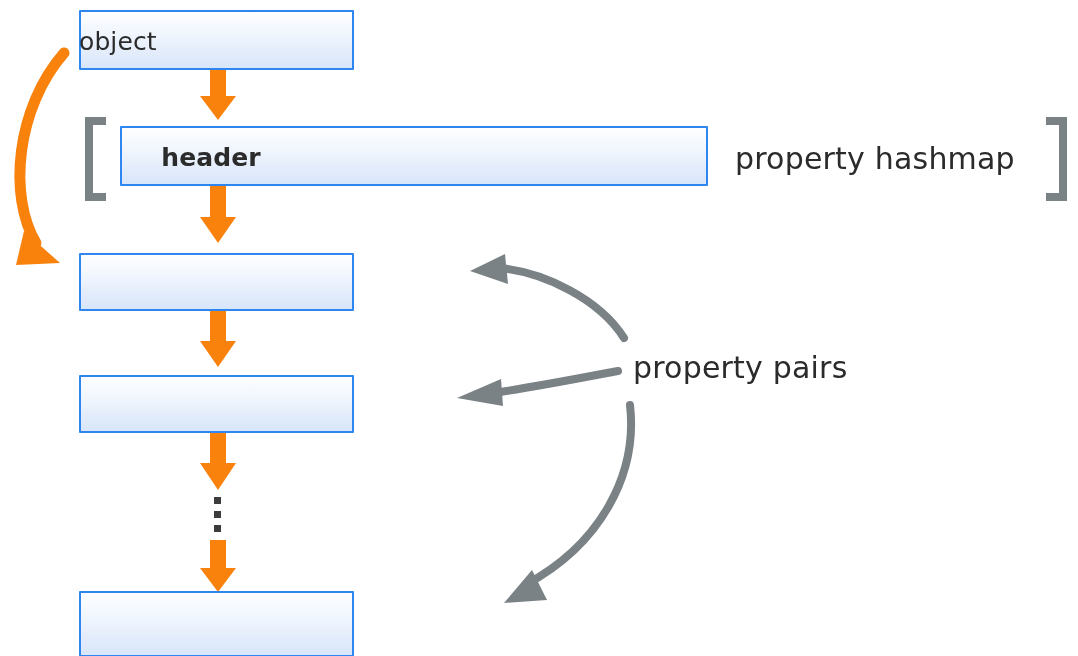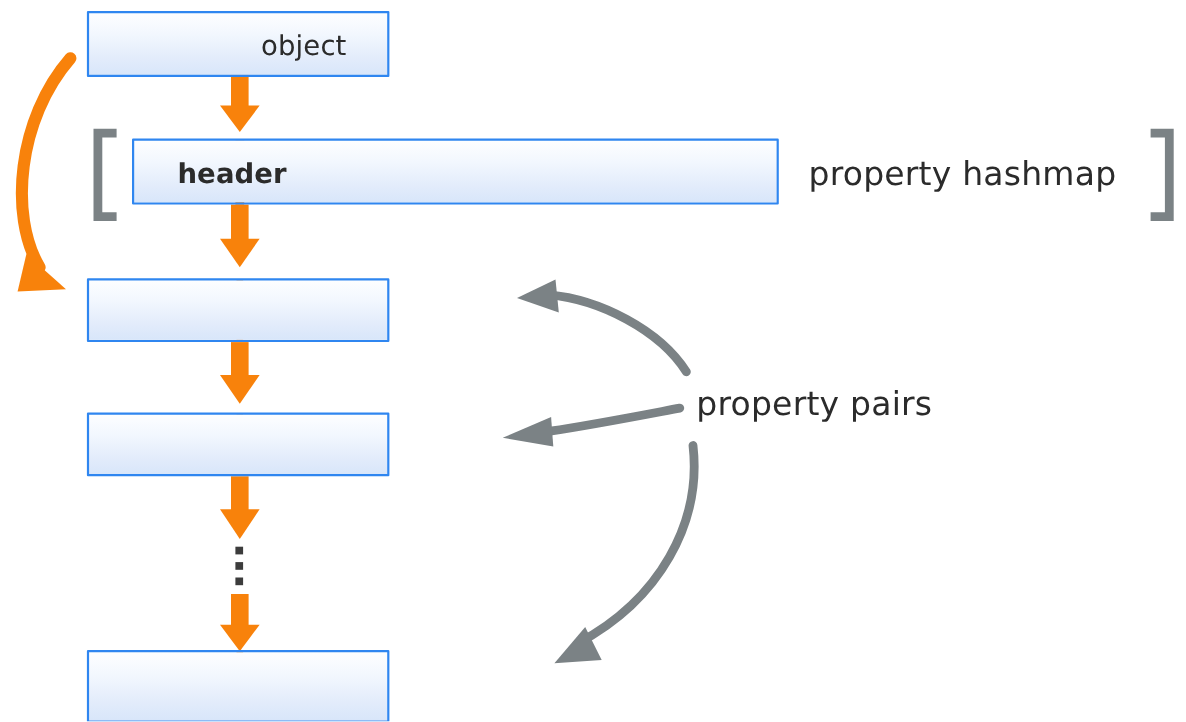--- a/index.html
+++ b/index.html
@@ -119,21 +119,21 @@
       <path d="M 618 371 C 586 377, 540 386, 500 392" stroke="#7b8285" stroke-width="8" fill="none" stroke-linecap="round"></path>
       <polygon points="501,379 457,398 503,406" fill="#7b8285"></polygon>
     </g>
     <g>
       <path d="M 630 405 C 638 475, 600 545, 525 585" stroke="#7b8285" stroke-width="8" fill="none" stroke-linecap="round"></path>
       <polygon points="532,570 504,603 547,600" fill="#7b8285"></polygon>
     </g>
   </svg>
 
   <div class="node-box" style="left:79px; top:10px; width:275px; height:60px;"></div>
-  <div class="node-label" style="left:79px; top:27px; width:236px; text-align:right;">object</div>
+  <div class="node-label" style="left:79px; top:27px; width:236px; text-align:left;">object</div>
 
   <div class="node-box" style="left:120px; top:126px; width:588px; height:60px;"></div>
   <div class="node-label" style="left:120px; top:143px; width:182px; text-align:center;font-weight:bold;">header</div>
 
   <div class="node-box" style="left:79px; top:253px; width:275px; height:58px;"></div>
 
   <div class="node-box" style="left:79px; top:375px; width:275px; height:58px;"></div>
 
   <div class="node-box" style="left:79px; top:591px; width:275px; height:66px;"></div>
 

